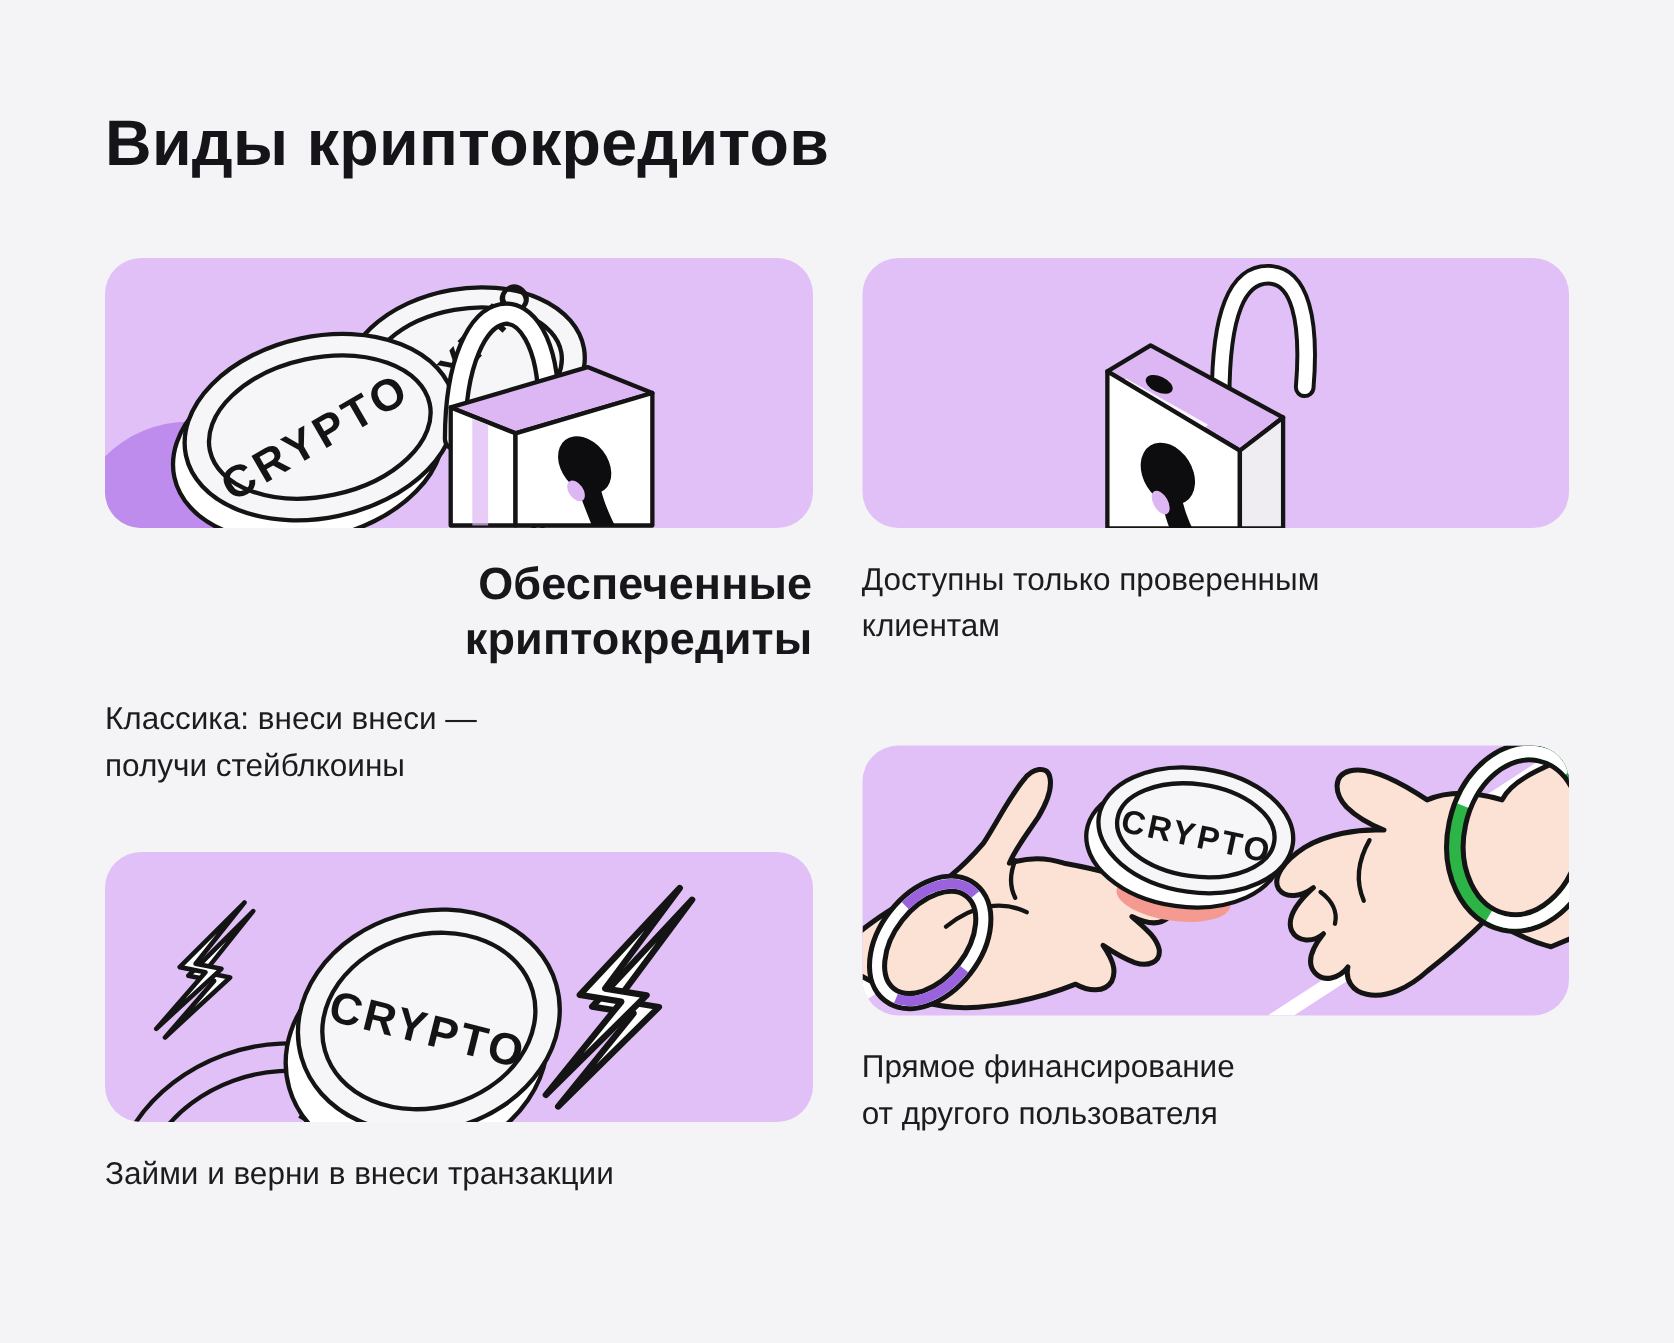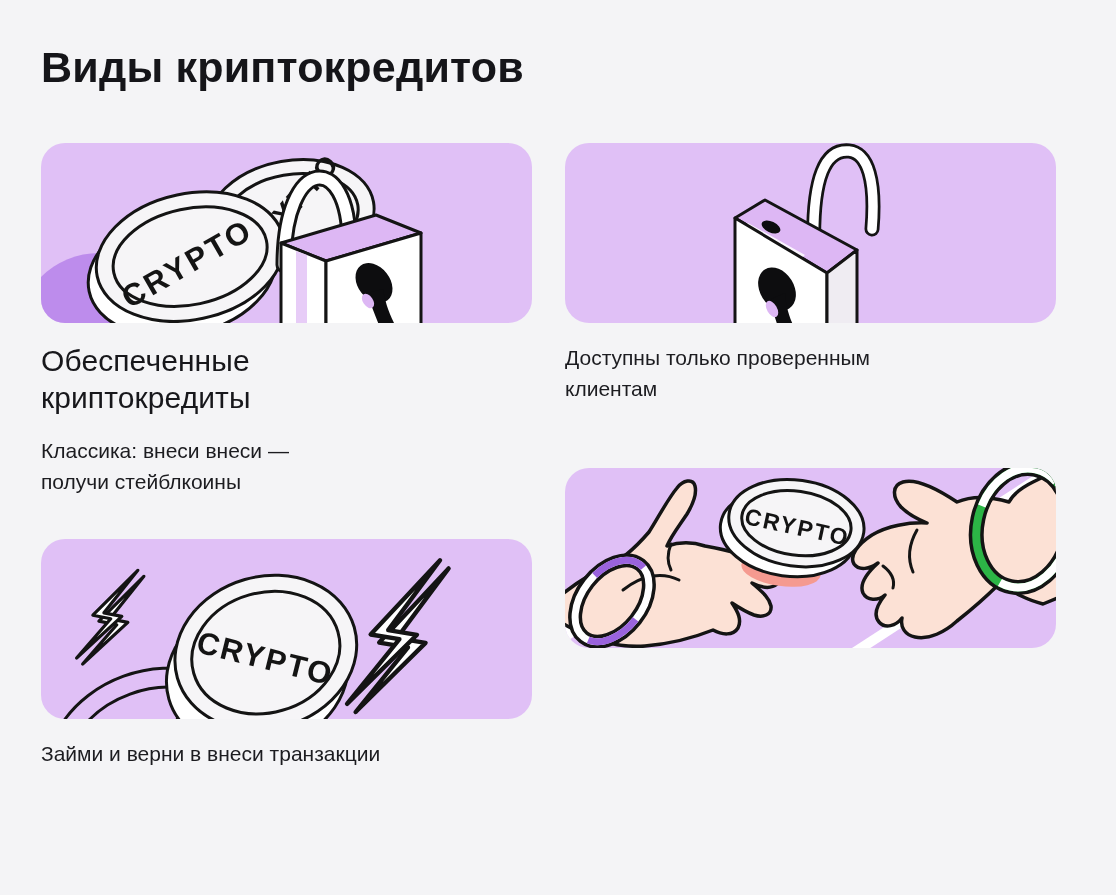--- a/index.html
+++ b/index.html
@@ -3,41 +3,42 @@
 <meta charset="utf-8">
 <style>
   html,body{margin:0;padding:0;}
   body{
     width:1116px;height:895px;
     background:#f4f4f6;
     font-family:"Liberation Sans",sans-serif;
     color:#18181b;
     overflow:hidden;
   }
-  .page{box-sizing:border-box;width:1116px;height:895px;padding:41px;}
+  .page{box-sizing:border-box;width:1116px;height:895px;padding:70px;}
   h1{
     margin:2px 0 0;
     font-size:43px;line-height:1.12;font-weight:700;
     letter-spacing:.2px;color:#151519;
   }
   .grid{display:flex;gap:33px;margin-top:52px;}
   .col{width:491px;display:flex;flex-direction:column;}
   .card{display:flex;flex-direction:column;}
   .col-left  .card--second{margin-top:42px;}
   .col-right .card--second{margin-top:64px;}
   .card-image{
     height:180px;border-radius:24px;
     background:#e0c0f6;overflow:hidden;position:relative;
   }
   .card-image svg{display:block;width:100%;height:100%;}
   .card h2{
     margin:19px 0 0;
-    font-size:30px;line-height:37px;font-weight:400;
+    font-size:30px;line-height:37px;font-weight:700;
     letter-spacing:.1px;color:#17171b;
     white-space:pre-line;
+    text-align:right;
   }
   .card p{
     margin:19px 0 0;
     font-size:21px;line-height:31px;font-weight:400;
     color:#1c1c20;white-space:pre-line;
   }
   .coin-text{font-weight:700;fill:#141414;text-anchor:middle;}
 </style>
 </head>
 <body>
@@ -218,17 +219,19 @@
             <g transform="rotate(8 230 58)">
               <ellipse cx="224" cy="66" rx="68" ry="43" fill="#ffffff" stroke="#141414" stroke-width="3"></ellipse>
               <ellipse cx="231" cy="55" rx="68" ry="43" fill="#f6f5f7" stroke="#141414" stroke-width="3"></ellipse>
               <ellipse cx="231" cy="55" rx="55" ry="32" fill="none" stroke="#141414" stroke-width="3"></ellipse>
             </g>
             <g transform="translate(232,60) rotate(12)">
               <text class="coin-text" font-size="23" letter-spacing="2" y="7">CRYPTO</text>
             </g>
           </svg>
         </div>
+        <p>Прямое финансирование
+от другого пользователя</p>
       </div>
     </div>
 
   </div>
 </div>
 
 </body></html>

